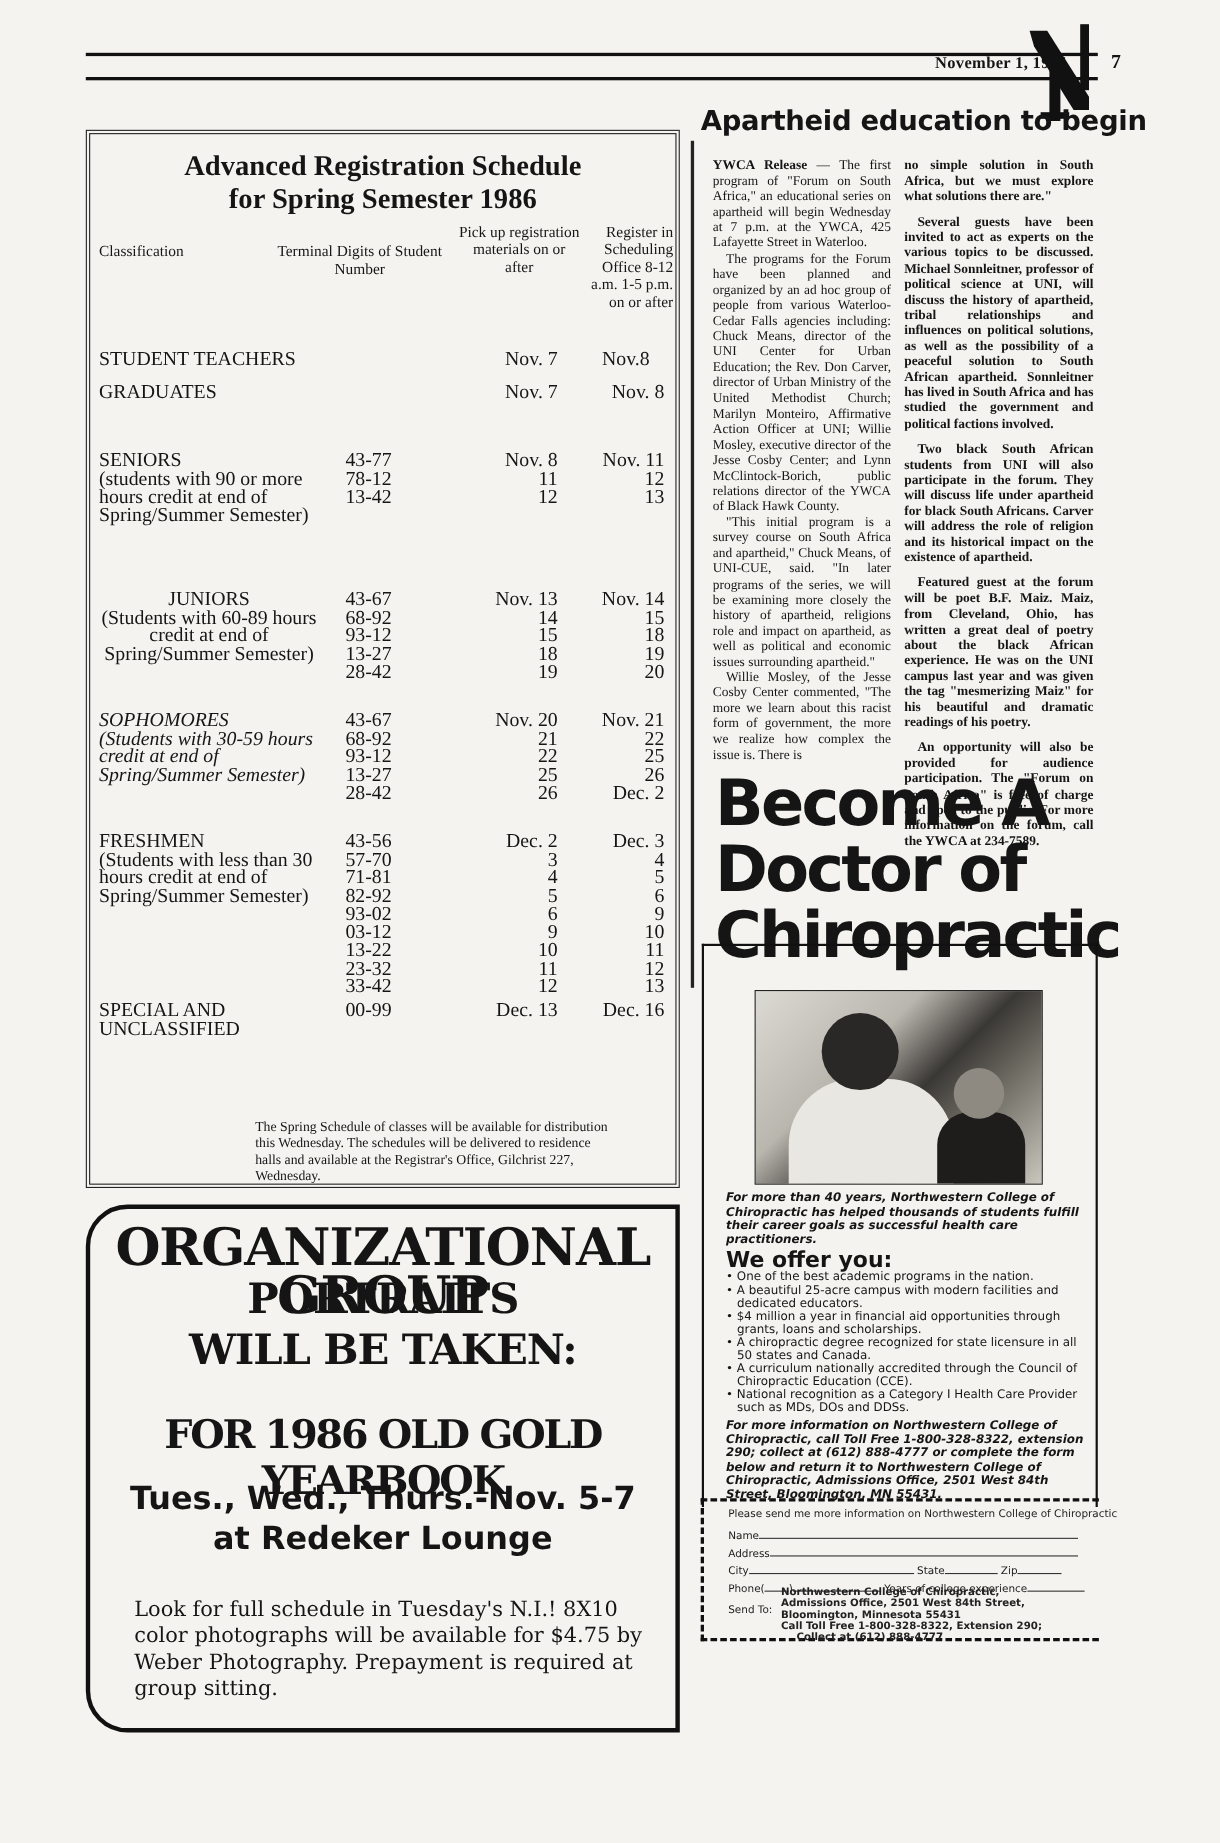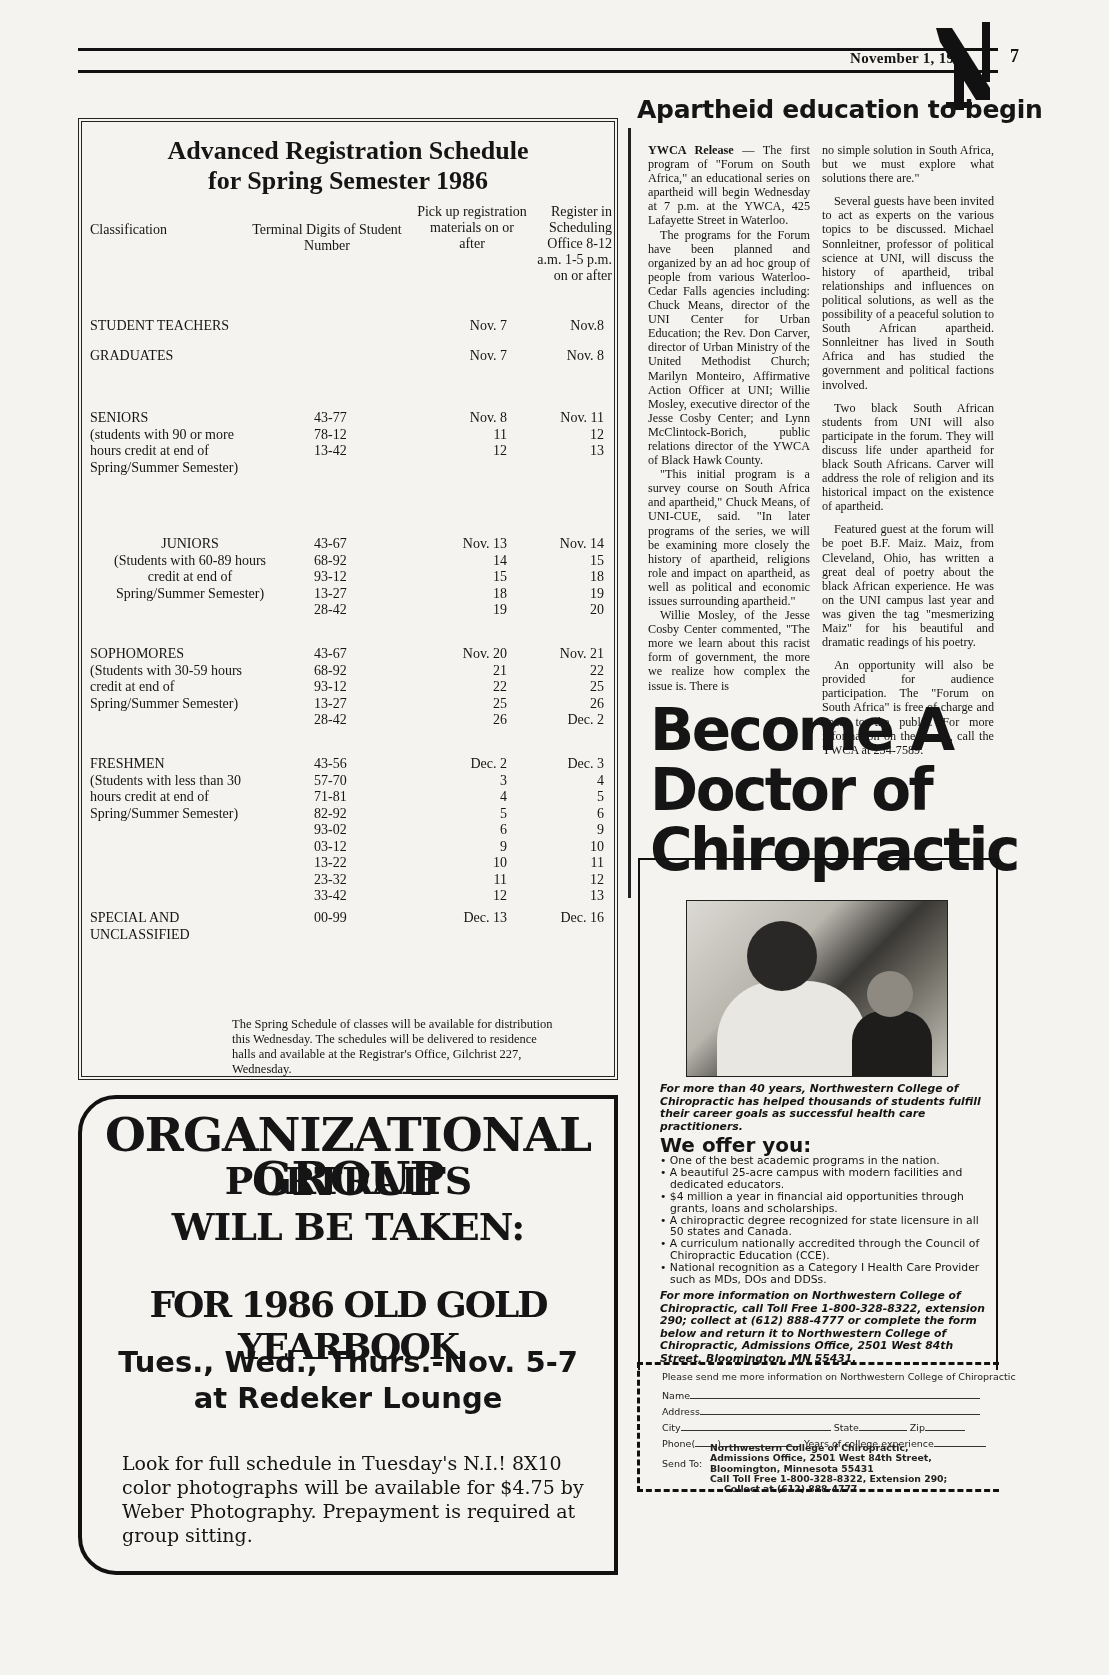--- a/index.html
+++ b/index.html
@@ -6,21 +6,21 @@
   body{width:1109px;height:1675px;background:#f4f3ef;position:relative;overflow:hidden;font-family:"Liberation Serif","DejaVu Serif",serif;color:#151515;}
   
   .rule{position:absolute;left:78px;height:3px;background:#111;}
   .date{position:absolute;left:850px;top:50px;font-family:"Liberation Serif",serif;font-weight:bold;font-size:15px;letter-spacing:0.3px;}
   .pagenum{position:absolute;left:1010px;top:46px;font-weight:bold;font-size:18px;}
   .logo-n{position:absolute;left:930px;top:18px;width:70px;height:92px;}
   
   .sched{position:absolute;left:78px;top:118px;width:540px;height:962px;border:4px double #222;box-sizing:border-box;}
   .sched-title{position:absolute;left:0;width:100%;top:14px;text-align:center;font-weight:bold;font-size:26px;line-height:30px;}
   .hdr{position:absolute;font-size:14px;line-height:16px;text-align:center;}
-  .cell{position:absolute;font-size:14px;line-height:16.5px;white-space:pre;}
+  .cell{position:absolute;font-size:18px;line-height:16.5px;white-space:pre;}
   .note{position:absolute;left:150px;top:895px;width:330px;font-size:12.5px;line-height:15px;}
   
   .portraits{position:absolute;left:78px;top:1095px;width:540px;height:480px;border:4px solid #111;border-radius:38px 0 0 38px;box-sizing:border-box;}
   .slab{font-family:"DejaVu Serif",serif;font-weight:bold;text-align:center;letter-spacing:-1px;}
   .p1{position:absolute;left:0;width:100%;top:14px;font-size:47px;line-height:44px;}
   .p2{position:absolute;left:0;width:100%;top:60px;font-size:38px;line-height:44px;}
   .p3{position:absolute;left:0;width:100%;top:106px;font-size:38px;line-height:44px;}
   .p4{position:absolute;left:0;width:100%;top:184px;font-size:36px;line-height:42px;letter-spacing:-2px;}
   .p5{position:absolute;left:0;width:100%;top:246px;font-family:"DejaVu Sans",sans-serif;font-weight:bold;font-size:29px;line-height:34px;text-align:center;}
   .p6{position:absolute;left:0;width:100%;top:282px;font-family:"DejaVu Sans",sans-serif;font-weight:bold;font-size:29px;line-height:34px;text-align:center;}
@@ -70,21 +70,21 @@
     <div>for Spring Semester 1986</div>
   </div>
   <div class="hdr" style="left:8px;top:100px;text-align:left;">Classification</div>
   <div class="hdr" style="left:150px;top:100px;width:190px;">Terminal Digits of Student Number</div>
   <div class="hdr" style="left:335px;top:82px;width:110px;">Pick up registration materials on or after</div>
   <div class="hdr" style="left:440px;top:82px;width:90px;text-align:right;">Register in Scheduling Office 8-12 a.m. 1-5 p.m. on or after</div>
 
   <div id="sched-rows">
       <div class="cell " style="left: 8px; top: 196px; width: 200px;">STUDENT TEACHERS</div>
       <div class="cell " style="left: 365px; top: 196px; width: 60px; text-align: right;">Nov. 7</div>
-      <div class="cell " style="left: 452px; top: 196px; width: 70px; text-align: right;">Nov.8</div>
+      <div class="cell " style="left: 452px; top: 196px; width: 70px; text-align: center;">Nov.8</div>
       <div class="cell " style="left: 8px; top: 226px; width: 200px;">GRADUATES</div>
       <div class="cell " style="left: 365px; top: 226px; width: 60px; text-align: right;">Nov. 7</div>
       <div class="cell " style="left: 452px; top: 226px; width: 70px; text-align: right;">Nov. 8</div>
       <div class="cell " style="left: 8px; top: 288px; width: 200px;">SENIORS
 (students with 90 or more
 hours credit at end of
 Spring/Summer Semester)</div>
       <div class="cell " style="left: 232px; top: 288px; width: 60px;">43-77
 78-12
 13-42</div>
@@ -106,21 +106,21 @@
       <div class="cell " style="left: 365px; top: 414px; width: 60px; text-align: right;">Nov. 13
 14
 15
 18
 19</div>
       <div class="cell " style="left: 452px; top: 414px; width: 70px; text-align: right;">Nov. 14
 15
 18
 19
 20</div>
-      <div class="cell " style="left: 8px; top: 524px; width: 200px;">SOPHOMORES
+      <div class="cell " style="left: 8px; top: 524px; width: 200px; font-style: italic;">SOPHOMORES
 (Students with 30-59 hours
 credit at end of
 Spring/Summer Semester)</div>
       <div class="cell " style="left: 232px; top: 524px; width: 60px;">43-67
 68-92
 93-12
 13-27
 28-42</div>
       <div class="cell " style="left: 365px; top: 524px; width: 60px; text-align: right;">Nov. 20
 21
@@ -184,21 +184,21 @@
 </div>
 
 <div class="vrule"></div>
 <div class="art-title">Apartheid education to begin</div>
 <div class="col" id="col1" style="left:648px;top:143px;width:162px;">
     <p class="first"><b>YWCA Release </b>— The first program of "Forum on South Africa," an educational series on apartheid will begin Wednesday at 7 p.m. at the YWCA, 425 Lafayette Street in Waterloo.</p>
     <p>The programs for the Forum have been planned and organized by an ad hoc group of people from various Waterloo-Cedar Falls agencies including: Chuck Means, director of the UNI Center for Urban Education; the Rev. Don Carver, director of Urban Ministry of the United Methodist Church; Marilyn Monteiro, Affirmative Action Officer at UNI; Willie Mosley, executive director of the Jesse Cosby Center; and Lynn McClintock-Borich, public relations director of the YWCA of Black Hawk County.</p>
     <p>"This initial program is a survey course on South Africa and apartheid," Chuck Means, of UNI-CUE, said. "In later programs of the series, we will be examining more closely the history of apartheid, religions role and impact on apartheid, as well as political and economic issues surrounding apartheid."</p>
     <p>Willie Mosley, of the Jesse Cosby Center commented, "The more we learn about this racist form of government, the more we realize how complex the issue is. There is</p>
   </div>
-<div class="col" id="col2" style="left:822px;top:143px;width:172px;">
+<div class="col" id="col2" style="left:822px;top:143px;width:172px;font-weight:bold;">
     <p class="first">no simple solution in South Africa, but we must explore what solutions there are."</p>
     <p class="gap">Several guests have been invited to act as experts on the various topics to be discussed. Michael Sonnleitner, professor of political science at UNI, will discuss the history of apartheid, tribal relationships and influences on political solutions, as well as the possibility of a peaceful solution to South African apartheid. Sonnleitner has lived in South Africa and has studied the government and political factions involved.</p>
     <p class="gap">Two black South African students from UNI will also participate in the forum. They will discuss life under apartheid for black South Africans. Carver will address the role of religion and its historical impact on the existence of apartheid.</p>
     <p class="gap">Featured guest at the forum will be poet B.F. Maiz. Maiz, from Cleveland, Ohio, has written a great deal of poetry about the black African experience. He was on the UNI campus last year and was given the tag "mesmerizing Maiz" for his beautiful and dramatic readings of his poetry.</p>
     <p class="gap">An opportunity will also be provided for audience participation. The "Forum on South Africa" is free of charge and open to the public. For more information on the forum, call the YWCA at 234-7589.</p>
   </div>
 
 <div class="chiro-head">
   <div>Become A</div>
   <div>Doctor of</div>

